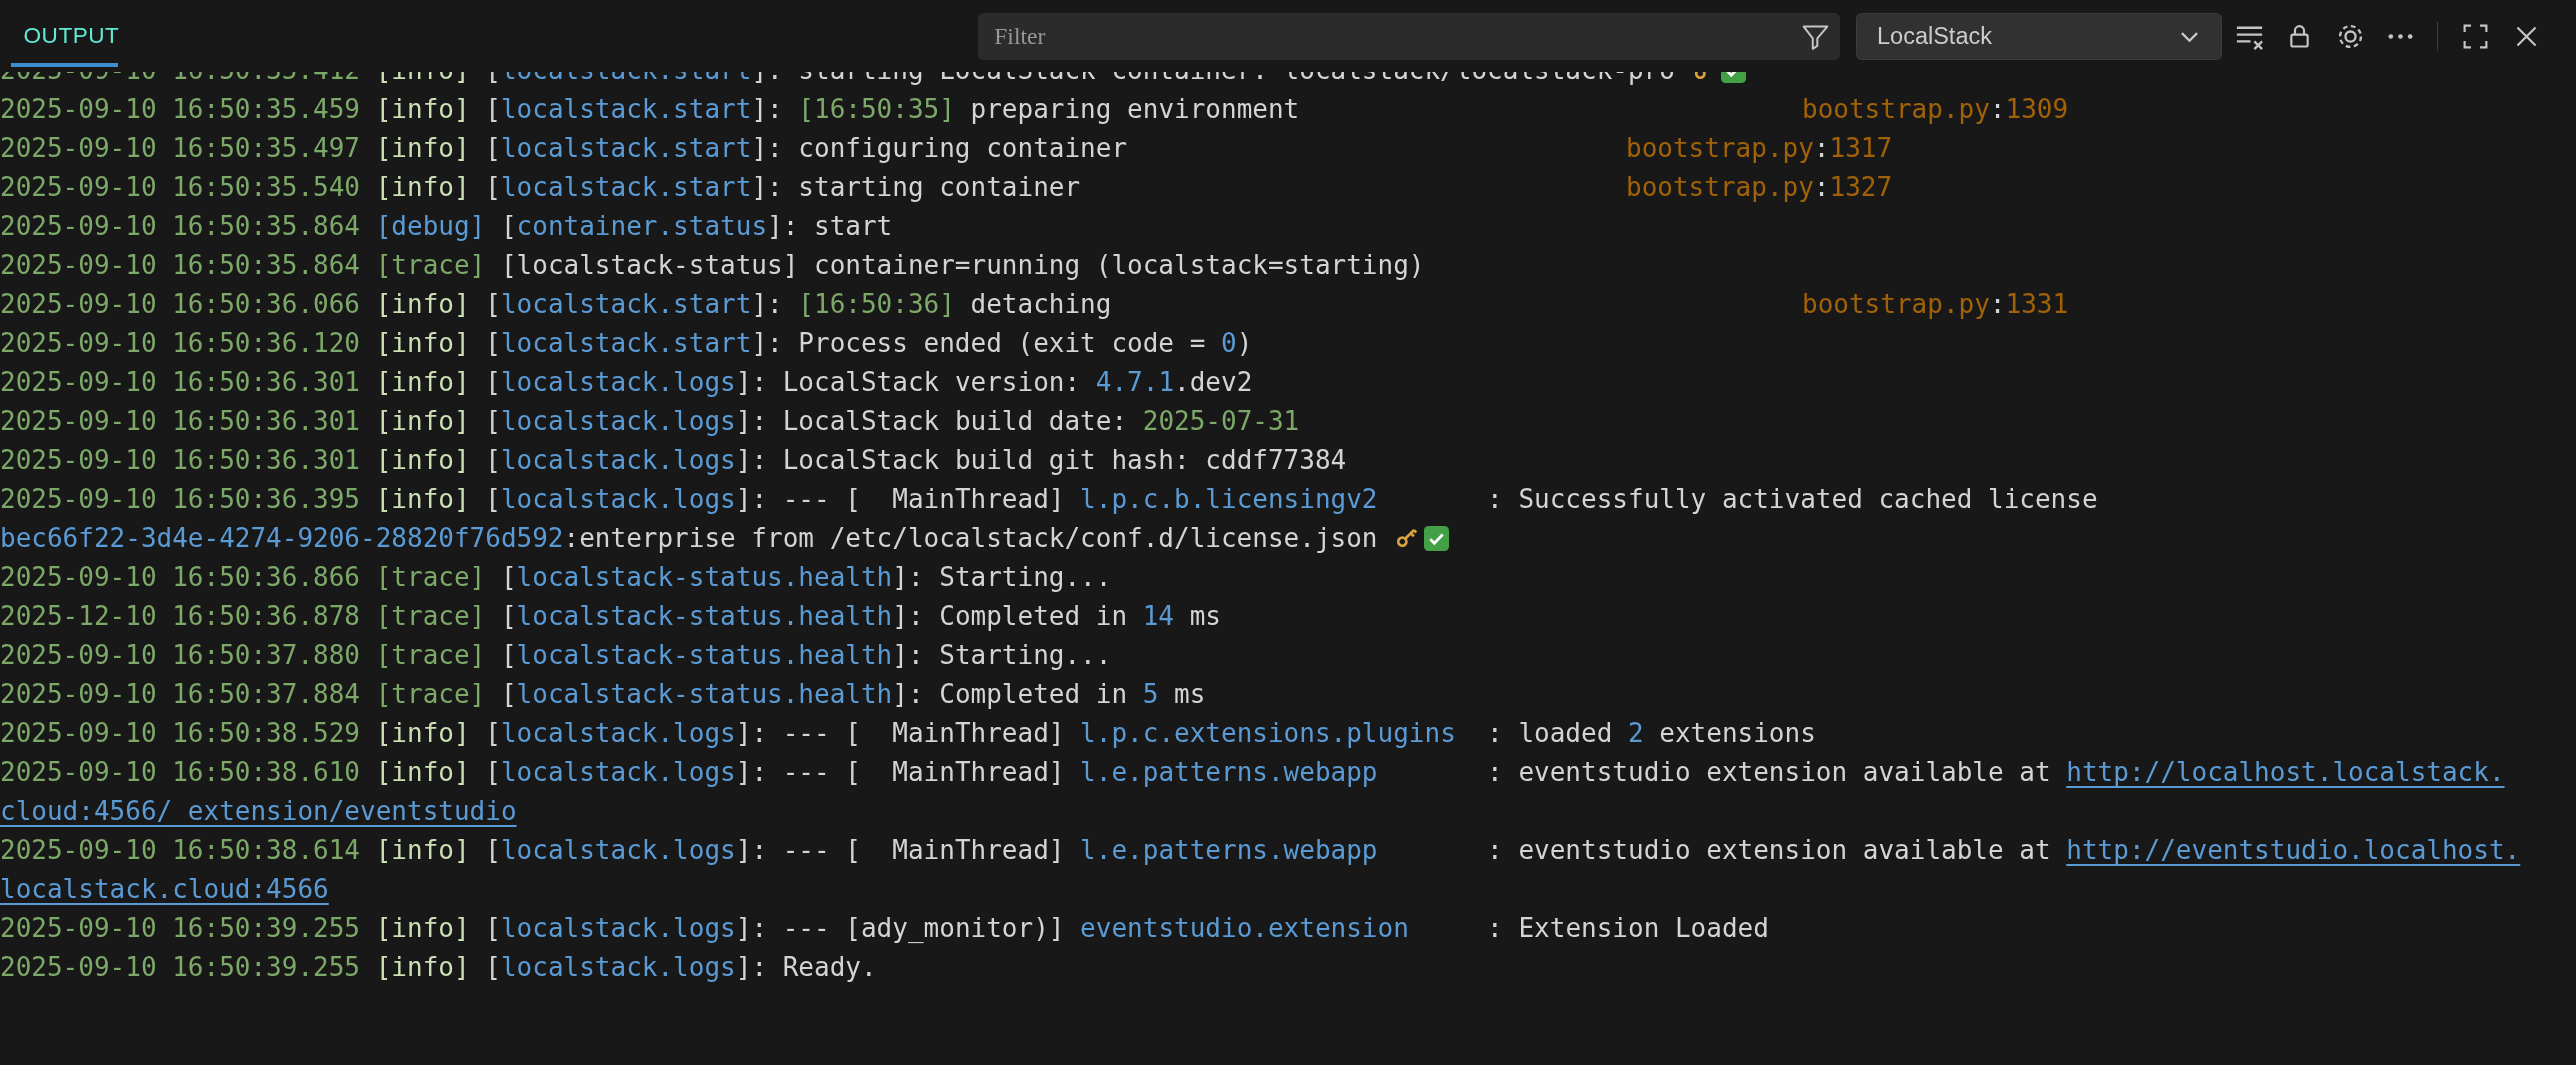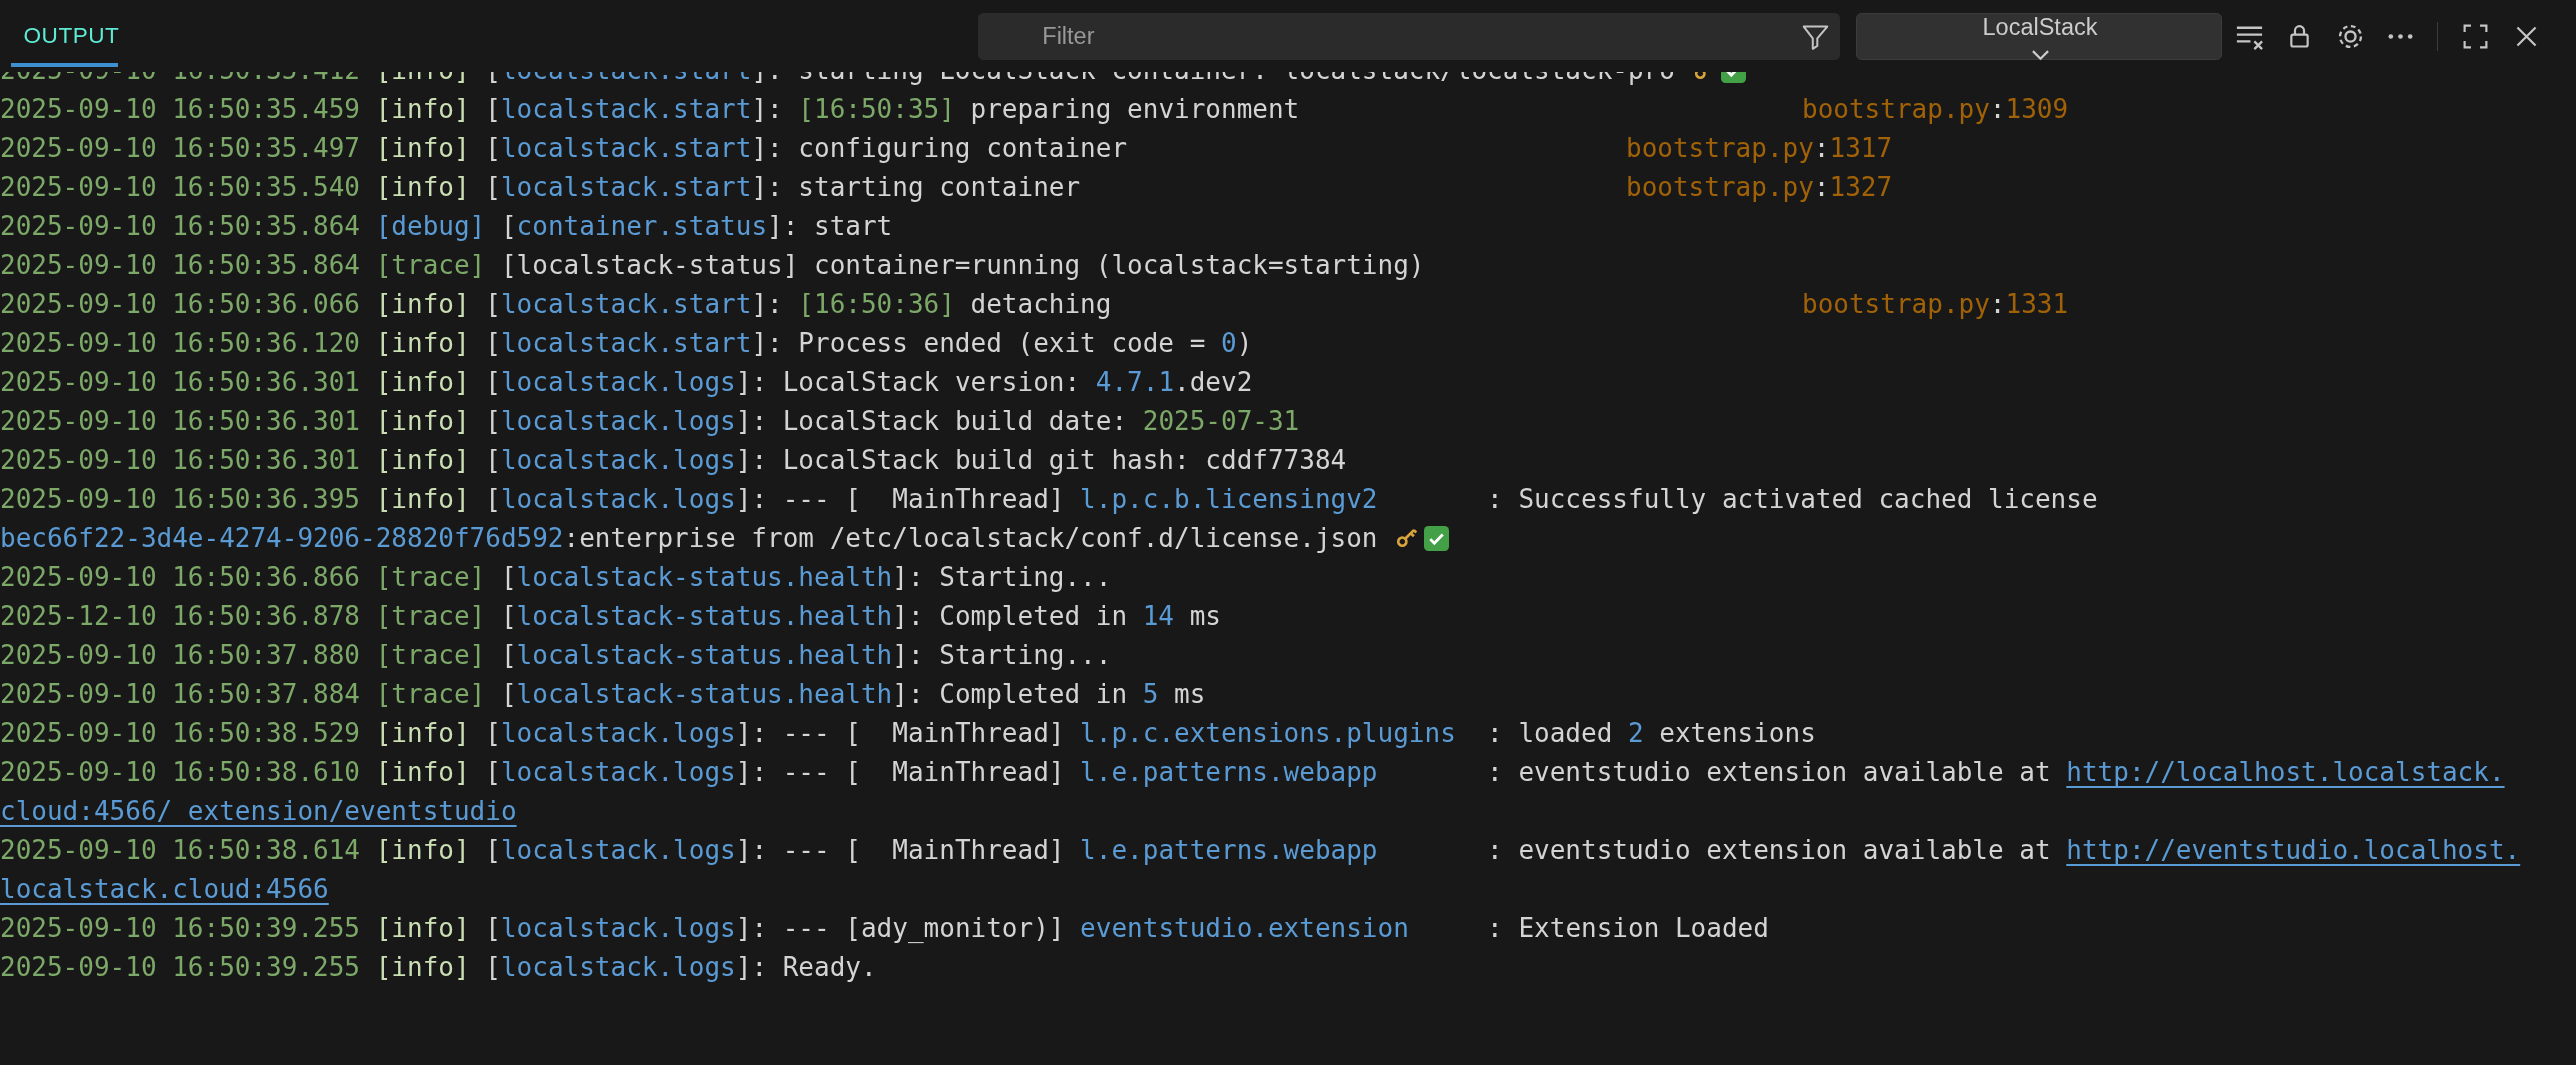--- a/index.html
+++ b/index.html
@@ -10,28 +10,28 @@
   .top-edge { position:absolute; top:0; left:0; width:2576px; height:9px;
               background:#1c1c1c; border-bottom:0.9px solid #2b2b2b; }
   .panel-header { position:absolute; top:0; left:0; width:2576px; height:72px; background:#181818; }
   .tab { position:absolute; left:23.5px; top:0; height:72px; display:flex; align-items:center; cursor:pointer; }
   .tab-label { color:#5eead4; font-size:22.6px; letter-spacing:0.5px; }
   .tab-underline { position:absolute; left:11px; top:63px; width:107px; height:3.6px; background:#3e8fd0; }
 
   .filter-box { position:absolute; left:978px; top:12.6px; width:862px; height:47px;
                 background:#2b2b2c; border-radius:5.4px; display:flex; align-items:center; }
   .filter-input { flex:1; background:transparent; border:none; outline:none; color:#cccccc;
-                  font-size:23.5px; padding:0 16.3px; font-family:Liberation Sans, sans-serif;margin-left:48px; }
+                  font-size:23.5px; padding:0 16.3px; font-family:Liberation Serif, serif; }
   .filter-input::placeholder { color:#989898; }
   .funnel-btn { width:49px; height:47px; display:flex; align-items:center; justify-content:center; cursor:pointer; }
 
   .channel-select { position:absolute; left:1856px; top:12.6px; width:366px; height:47px;
                     background:#313131; border:0.9px solid #3c3c3c; border-radius:5.4px;
                     display:flex; align-items:center; justify-content:space-between;
-                    padding:0 18px 0 20px; cursor:pointer;flex-direction:column; }
+                    padding:0 18px 0 20px; cursor:pointer; }
   .channel-label { color:#cccccc; font-size:23.5px; }
 
   .hdr-actions { position:absolute; left:2222px; top:12.6px; height:47px; display:flex; align-items:center; }
   .icon-btn { width:47px; height:47px; display:flex; align-items:center; justify-content:center;
               border-radius:5.4px; cursor:pointer; margin-left:3.6px; }
   .vsep { width:0.9px; height:29px; background:#3c3c3c; margin:0 11px 0 12.6px; }
 
   
   .log-area { position:absolute; top:72px; left:0; width:2576px; height:994px;
               overflow:hidden; background:#181818;

